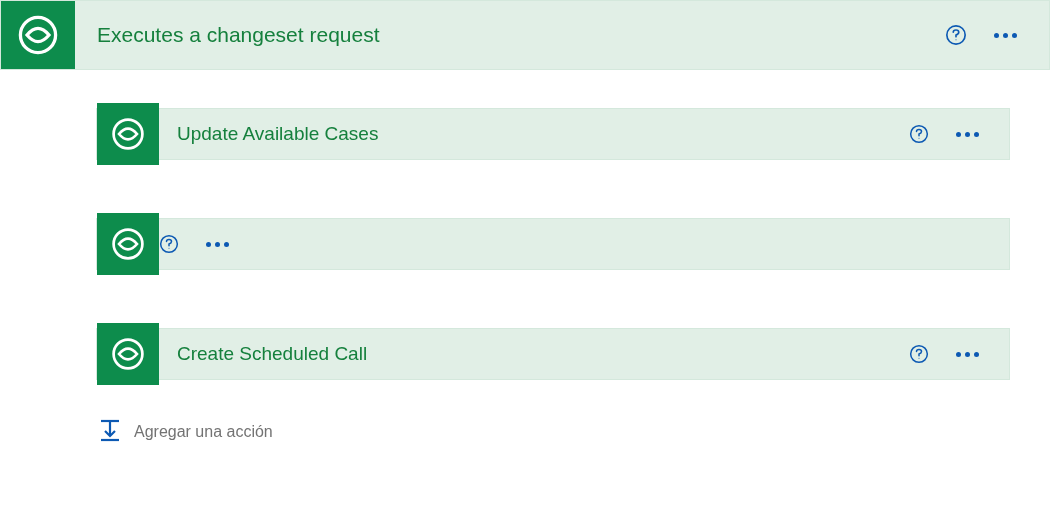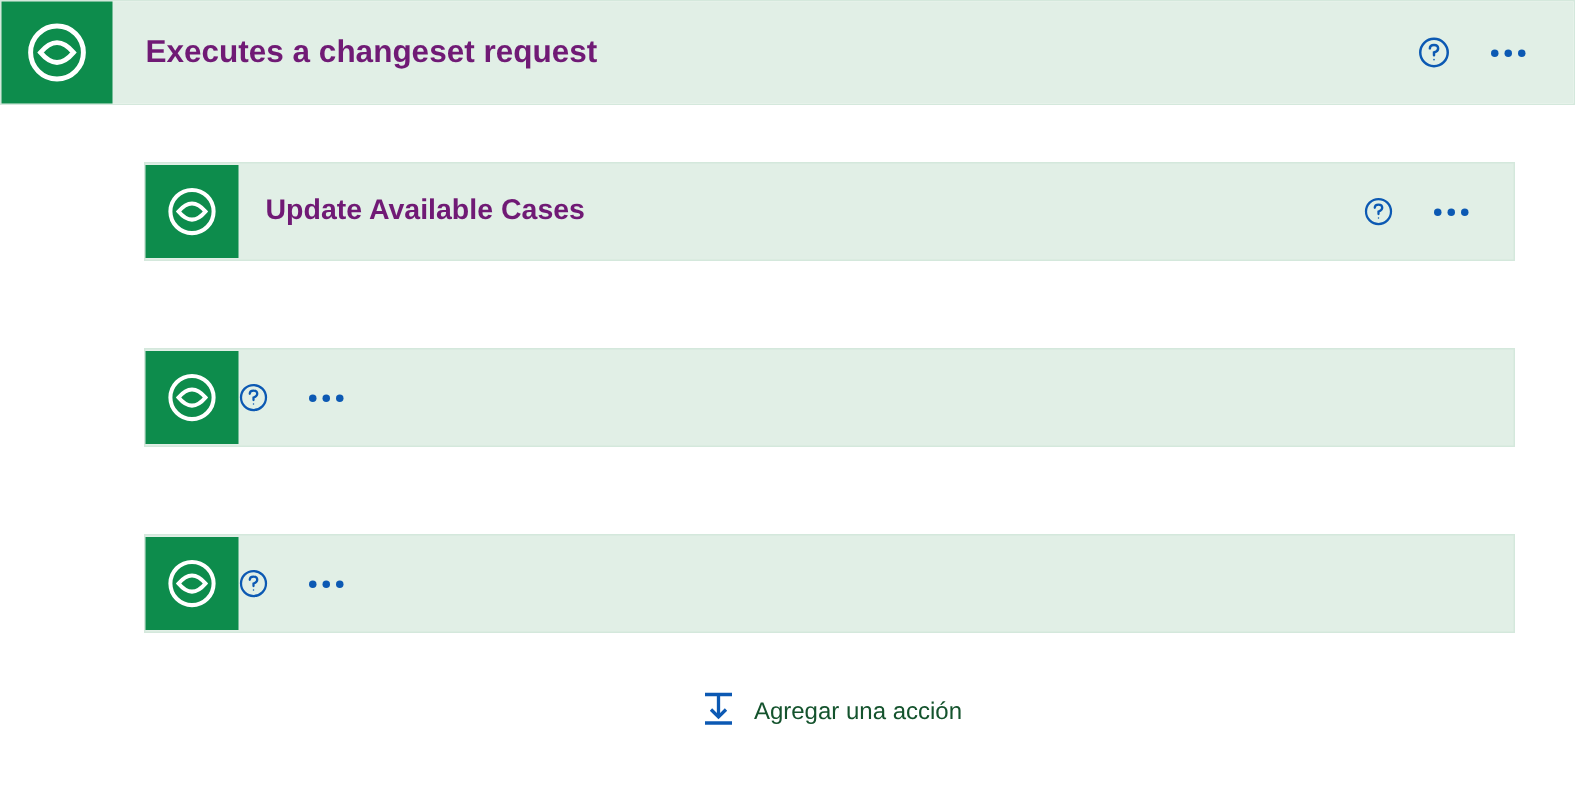--- a/index.html
+++ b/index.html
@@ -32,22 +32,22 @@
       justify-content: center;
       flex-shrink: 0;
     }
     .icon-square svg {
       width: 44px;
       height: 44px;
     }
     .card-title {
       flex: 1;
       font-size: 21px;
-      font-weight: 700;
-      color: #701a75;
+      font-weight: 400;
+      color: #15803d;
       padding-left: 22px;
     }
     .card-actions {
       display: flex;
       align-items: center;
       gap: 20px;
       padding-right: 26px;
     }
     .help-icon {
       cursor: pointer;
@@ -81,21 +81,21 @@
       padding: 38px 40px 0 96px;
       display: flex;
       flex-direction: column;
       gap: 58px;
     }
     .step-card {
       border: 1px solid #d4e8dc;
       display: flex;
       align-items: center;
       background: #e1efe6;
-      height: 66px;
+      height: 52px;
     }
     .step-card .icon-square {
       width: 62px;
       height: 62px;
     }
     .step-card .icon-square svg {
       width: 36px;
       height: 36px;
     }
     .step-card .card-title {
@@ -110,25 +110,25 @@
       width: 20px;
       height: 20px;
     }
     .step-card .more-dots span {
       width: 5px;
       height: 5px;
     }
     .add-action {
       display: flex;
       align-items: center;
-      justify-content: center;
+      justify-content: flex-start;
       gap: 10px;
       margin-top: 36px;
       cursor: pointer;
-      color: #14532d;
+      color: #737373;
       font-size: 16px;
     }
     .insert-icon svg {
       width: 28px;
       height: 28px;
     }
   </style>
 </head>
 <body>
 
@@ -213,20 +213,21 @@
     </div>
   </div>
 
   <div class="step-card">
     <div class="icon-square">
       <svg viewBox="0 0 40 40">
         <circle cx="20" cy="20" r="16" fill="none" stroke="#ffffff" stroke-width="3"></circle>
         <path d="M 10 20 Q 20 8 30 20 Q 20 32 10 20 Z" fill="none" stroke="#ffffff" stroke-width="3"></path>
       </svg>
     </div>
+    <div class="card-title">Create Scheduled Call</div>
     <div class="card-actions">
       <div class="help-icon">
         <svg viewBox="0 0 24 24" fill="none" stroke="#0c59b3" stroke-width="1.8">
           <circle cx="12" cy="12" r="10"></circle>
           <path d="M 9 9 Q 9 6.5 12 6.5 Q 15 6.5 15 9 Q 15 11 12 12 L 12 14" stroke-linecap="round"></path>
           <circle cx="12" cy="17.2" r="0.6" fill="#0c59b3" stroke="none"></circle>
         </svg>
       </div>
       <div class="more-icon">
         <div class="more-dots">

